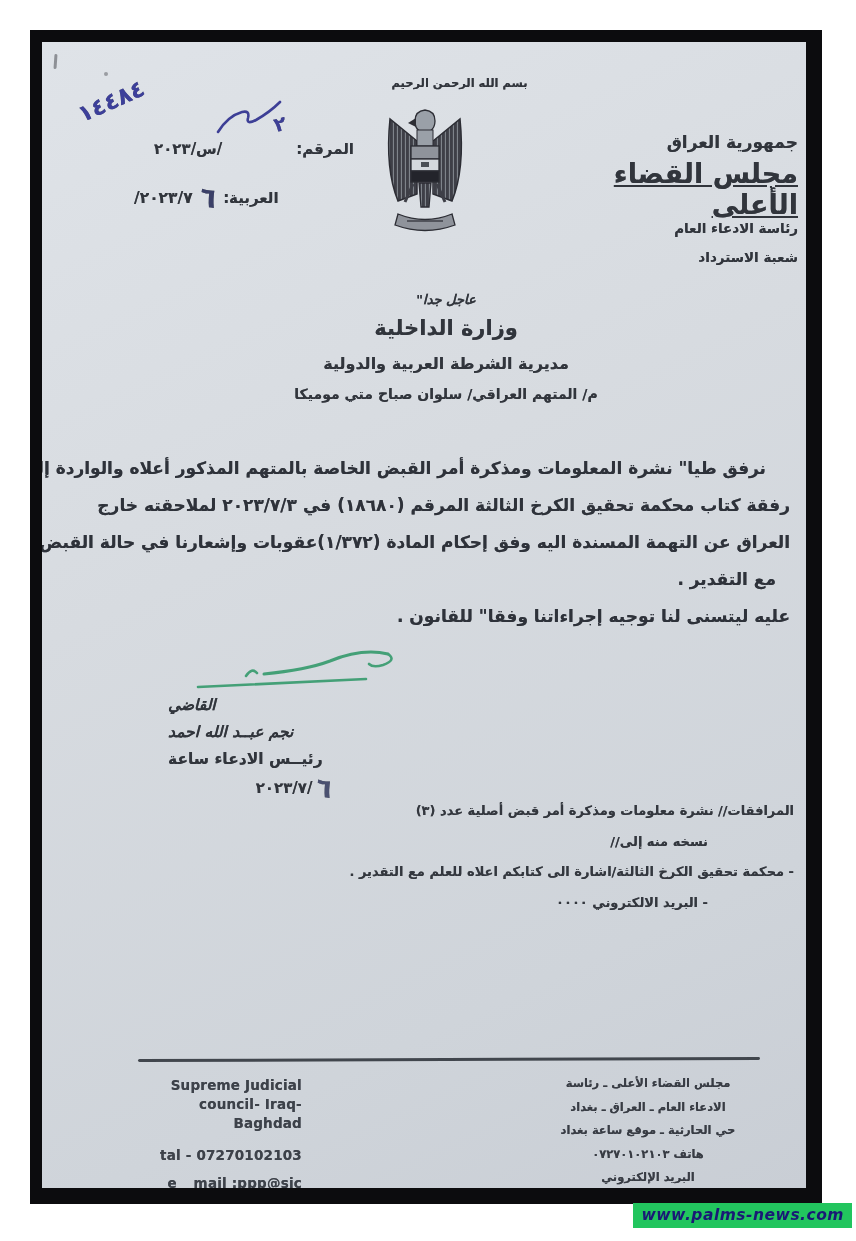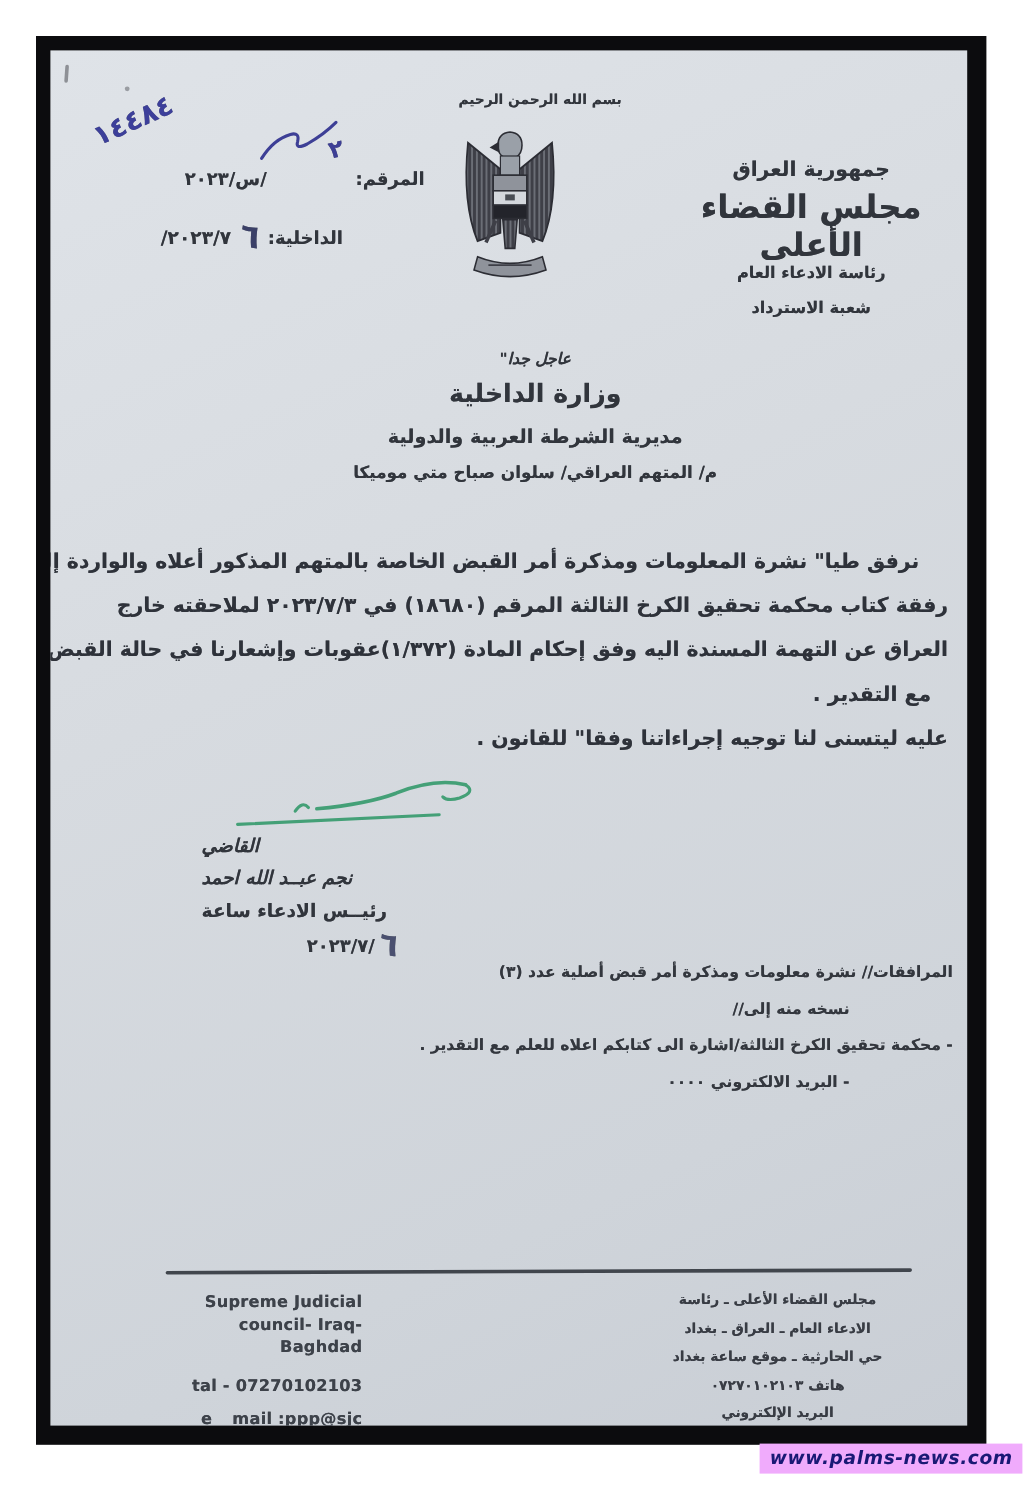--- a/index.html
+++ b/index.html
@@ -24,37 +24,37 @@
     color:#31353c;
   }
   .paper [data-name]{ text-shadow:0 0 .5px rgba(44,48,56,.65); }
 
   .speck-a { position:absolute; left:12px; top:12px; width:3px; height:15px; background:#4a4d52; opacity:.55; border-radius:2px; transform:rotate(4deg); }
   .speck-b { position:absolute; left:62px; top:30px; width:4px; height:4px; background:#55585e; opacity:.5; border-radius:50%; }
 
   
   .bismillah {
     position:absolute; top:34px; left:340px; width:155px;
-    text-align:left; font-size:11.5px; font-weight:bold;
+    text-align:center; font-size:11.5px; font-weight:bold;
     direction:rtl;
   }
   .corner-number {
     position:absolute; left:34px; top:46px;
     font-size:23px; font-weight:bold; color:#3c3f9a;
     letter-spacing:3px; transform:rotate(-24deg);
     direction:rtl; text-shadow:none;
   }
 
   
   .letterhead {
     position:absolute; top:90px; right:8px; width:244px;
-    text-align:center; direction:rtl;
+    direction:rtl;
   }
   .lh-country   { font-size:17px; font-weight:bold; }
-  .lh-council   { font-size:27px; font-weight:bold; margin-top:6px; letter-spacing:1px; }
+  .lh-council   { font-size:27px; font-weight:bold; margin-top:6px; letter-spacing:1px;text-decoration:underline; }
   .lh-presidency{ font-size:13.5px; font-weight:bold; }
   .lh-section   { font-size:13.5px; font-weight:bold; margin-top:13px; }
 
   
   .emblem { position:absolute; left:341px; top:64px; width:84px; height:136px; }
 
   
   .numrow {
     position:absolute; top:98px; left:112px; width:200px;
     display:flex; flex-direction:row; direction:rtl;
@@ -140,21 +140,21 @@
   .footer-ar {
     position:absolute; top:1030px; right:58px; width:200px;
     text-align:center; direction:rtl;
     font-size:11.5px; font-weight:bold; line-height:23.5px;
     color:#383c44;
   }
 
   
   .watermark {
     position:absolute; right:4px; top:1203px;
-    background:#f0abfc; padding:3px 8px 4px 8px;
+    background:#22c55e; padding:3px 8px 4px 8px;
     font-size:15.5px; font-weight:bold; font-style:italic;
     color:#191975; letter-spacing:.5px;
     font-family:"DejaVu Sans", sans-serif;
   }
 </style>
 </head>
 <body>
 
 <div class="frame" data-name="scanned-document-frame">
   <div class="paper" data-name="letter-page">
@@ -204,21 +204,21 @@
     <div class="numrow" data-name="reference-number-row">
       <span data-name="number-label">المرقم:</span>
       <span data-name="number-value">/س/٢٠٢٣</span>
     </div>
     <svg class="scribble" data-name="handwritten-scribble" viewBox="0 0 80 46" aria-hidden="true">
       <path d="M6,34 q10,-16 24,-20 q8,-2 6,6 q-2,7 8,2 q14,-8 24,-18" fill="none" stroke="#3d3f96" stroke-width="2.6" stroke-linecap="round"></path>
     </svg>
     <span class="hand-two" data-name="handwritten-number-insert">٢</span>
 
     <div class="daterow" data-name="reference-date-row">
-      <span data-name="date-label">الداخلية:</span>
+      <span data-name="date-label">العربية:</span>
       <span class="hand-day" data-name="handwritten-date-day">٦</span>
       <span class="printed" data-name="date-value">٢٠٢٣/٧/</span>
     </div>
 
     <div class="addressee" data-name="addressee-block">
       <div class="urgency" data-name="urgency-note">عاجل جدا"</div>
       <div class="ministry" data-name="addressee-ministry">وزارة الداخلية</div>
       <div class="directorate" data-name="addressee-directorate">مديرية الشرطة العربية والدولية</div>
       <div class="subject" data-name="subject-line">م/ المتهم العراقي/ سلوان صباح متي موميكا</div>
     </div>

